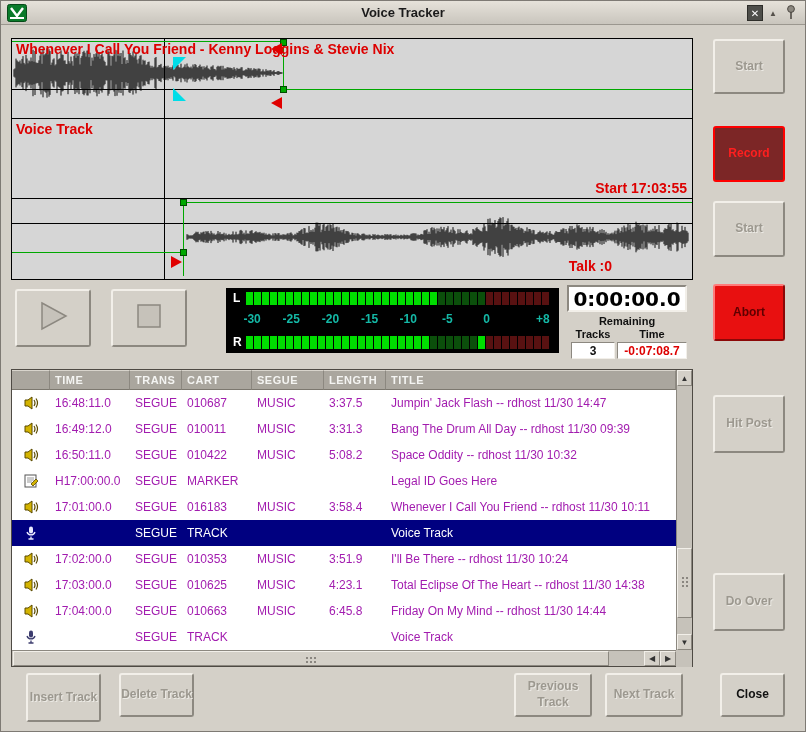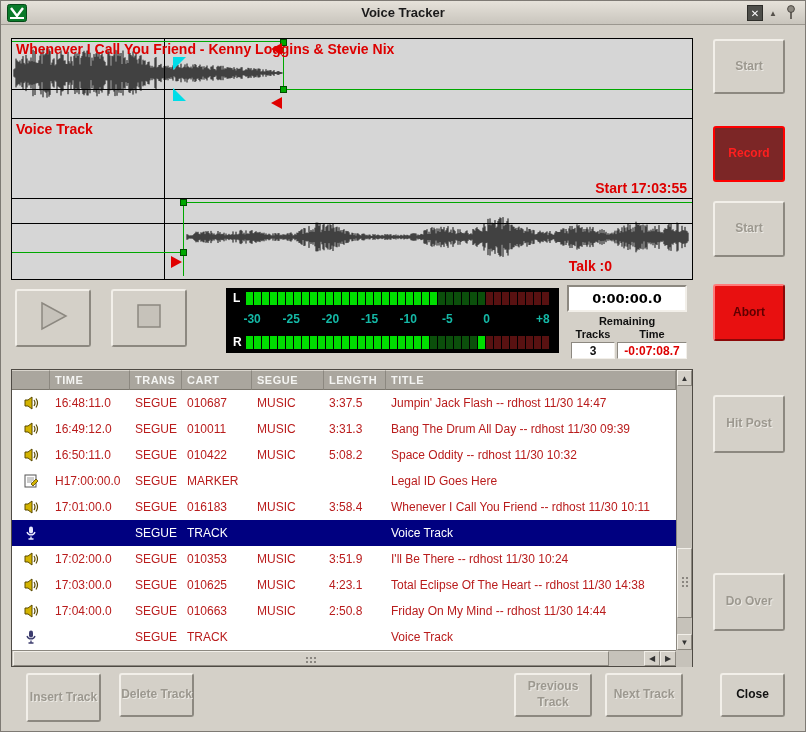--- a/index.html
+++ b/index.html
@@ -58,37 +58,37 @@
   .meter-panel{position:absolute;left:225px;top:287px;width:333px;height:65px;background:#000;}
   .mlabel{position:absolute;color:#fff;font-weight:bold;font-size:12px;left:7px;}
   #mlabel-l{top:3px;} #mlabel-r{top:47px;}
   .meter-row{position:absolute;left:20px;width:306px;height:13px;display:flex;gap:1px;}
   #meter-l{top:4px;} #meter-r{top:48px;}
   .seg{width:7px;height:13px;flex:none;}
   .meter-scale{position:absolute;left:20px;top:24px;width:306px;height:16px;color:#14b8a6;font-weight:bold;font-size:12px;}
   .scale-label{position:absolute;transform:translateX(-50%);}
 
   
-  .time-display{position:absolute;left:566px;top:284px;width:120px;height:27px;background:#fff;border:2px solid;border-color:#8c8880 #f2efe9 #f2efe9 #8c8880;display:flex;align-items:center;justify-content:center;font-weight:bold;font-size:13px;font-family:"DejaVu Sans",sans-serif;color:#000;}
+  .time-display{position:absolute;left:566px;top:284px;width:120px;height:27px;background:#fff;border:2px solid;border-color:#8c8880 #f2efe9 #f2efe9 #8c8880;display:flex;align-items:center;justify-content:center;font-weight:bold;font-size:20px;font-family:"DejaVu Sans",sans-serif;color:#000;}
   .remaining{position:absolute;left:566px;top:314px;width:120px;font-size:11px;font-weight:bold;color:#111;}
   .rem-title{text-align:center;height:13px;}
   .rem-labels{position:relative;height:13px;}
   .rem-labels .t1{position:absolute;left:4px;width:44px;text-align:center;}
   .rem-labels .t2{position:absolute;left:50px;width:70px;text-align:center;}
   .rem-boxes{position:relative;height:18px;margin-top:1px;}
   .rem-box{position:absolute;top:0;background:#fff;border:1px solid;border-color:#8c8880 #f2efe9 #f2efe9 #8c8880;height:17px;display:flex;align-items:center;justify-content:center;font-size:12px;}
   .rem-tracks{left:4px;width:44px;}
   .rem-time{left:50px;width:70px;color:var(--accent_red,#d00000);}
 
   
   .log{position:absolute;left:10px;top:368px;width:682px;height:298px;border:1px solid #4e4a44;background:#fff;}
   .log-header{position:absolute;left:0;top:0;width:664px;height:20px;display:grid;grid-template-columns:38px 80px 52px 70px 72px 62px 1fr;background:#aaa69e;}
   .hcell{border-right:1px solid #8c8880;border-top:1px solid #d8d4cc;border-bottom:1px solid #7c786f;color:#f4f4f2;font-weight:bold;font-size:11px;display:flex;align-items:center;padding-left:5px;letter-spacing:.5px;overflow:hidden;}
   .log-body{position:absolute;left:0;top:20px;width:664px;height:260px;overflow:hidden;background:#fff;}
-  .log-row{display:grid;grid-template-columns:38px 80px 52px 70px 72px 62px 1fr;height:26px;align-items:center;font-size:12px;color:#b91c1c;background:#fff;}
+  .log-row{display:grid;grid-template-columns:38px 80px 52px 70px 72px 62px 1fr;height:26px;align-items:center;font-size:12px;color:#a21caf;background:#fff;}
   .log-row.selected{background:var(--selection_blue,#000080);color:#fff;}
   .cell{padding-left:5px;white-space:nowrap;overflow:hidden;}
   .icell{display:flex;justify-content:center;padding-left:0;}
 
   
   .vscroll{position:absolute;right:0;top:0;width:16px;height:280px;background:#c6c2ba;border-left:1px solid #8c8880;}
   .sb-btn{position:absolute;background:#d4d0c8;border:1px solid;border-color:#f2efe9 #8c8880 #8c8880 #f2efe9;display:flex;align-items:center;justify-content:center;font-size:8px;color:#333;}
   .vs-up{left:0;top:0;width:15px;height:16px;}
   .vs-down{left:0;bottom:0;width:15px;height:16px;}
   .vs-thumb{position:absolute;left:0;top:178px;width:15px;height:70px;background:#d4d0c8;border:1px solid;border-color:#f2efe9 #8c8880 #8c8880 #f2efe9;}
@@ -410,21 +410,21 @@
           <div class="cell icell">
             <svg width="16" height="16" viewBox="0 0 16 16">
               <polygon points="2,5 5,5 9,2 9,14 5,11 2,11" fill="#d4b400" stroke="#5a4a00" stroke-width="1"></polygon>
               <path d="M11 5 q2 3 0 6 M13 3.5 q3 4.5 0 9" fill="none" stroke="#5a4a00" stroke-width="1.2"></path>
             </svg>
           </div>
           <div class="cell c-time">17:04:00.0</div>
           <div class="cell c-trans">SEGUE</div>
           <div class="cell c-cart">010663</div>
           <div class="cell c-group">MUSIC</div>
-          <div class="cell c-length">2:50.8</div>
+          <div class="cell c-length">6:45.8</div>
           <div class="cell c-title">Friday On My Mind -- rdhost 11/30 14:44</div>
         </div>
         <div class="log-row">
           <div class="cell icell">
             <svg width="16" height="16" viewBox="0 0 16 16">
               <rect x="6" y="1.5" width="4" height="7" rx="2" fill="#3c3c6e"></rect>
               <path d="M4 7 a4.2 4.2 0 0 0 8 0 M8 11.5 V14 M5.5 14 h5" stroke="#3c3c6e" stroke-width="1.3" fill="none"></path>
             </svg>
           </div>
           <div class="cell c-time"></div>

